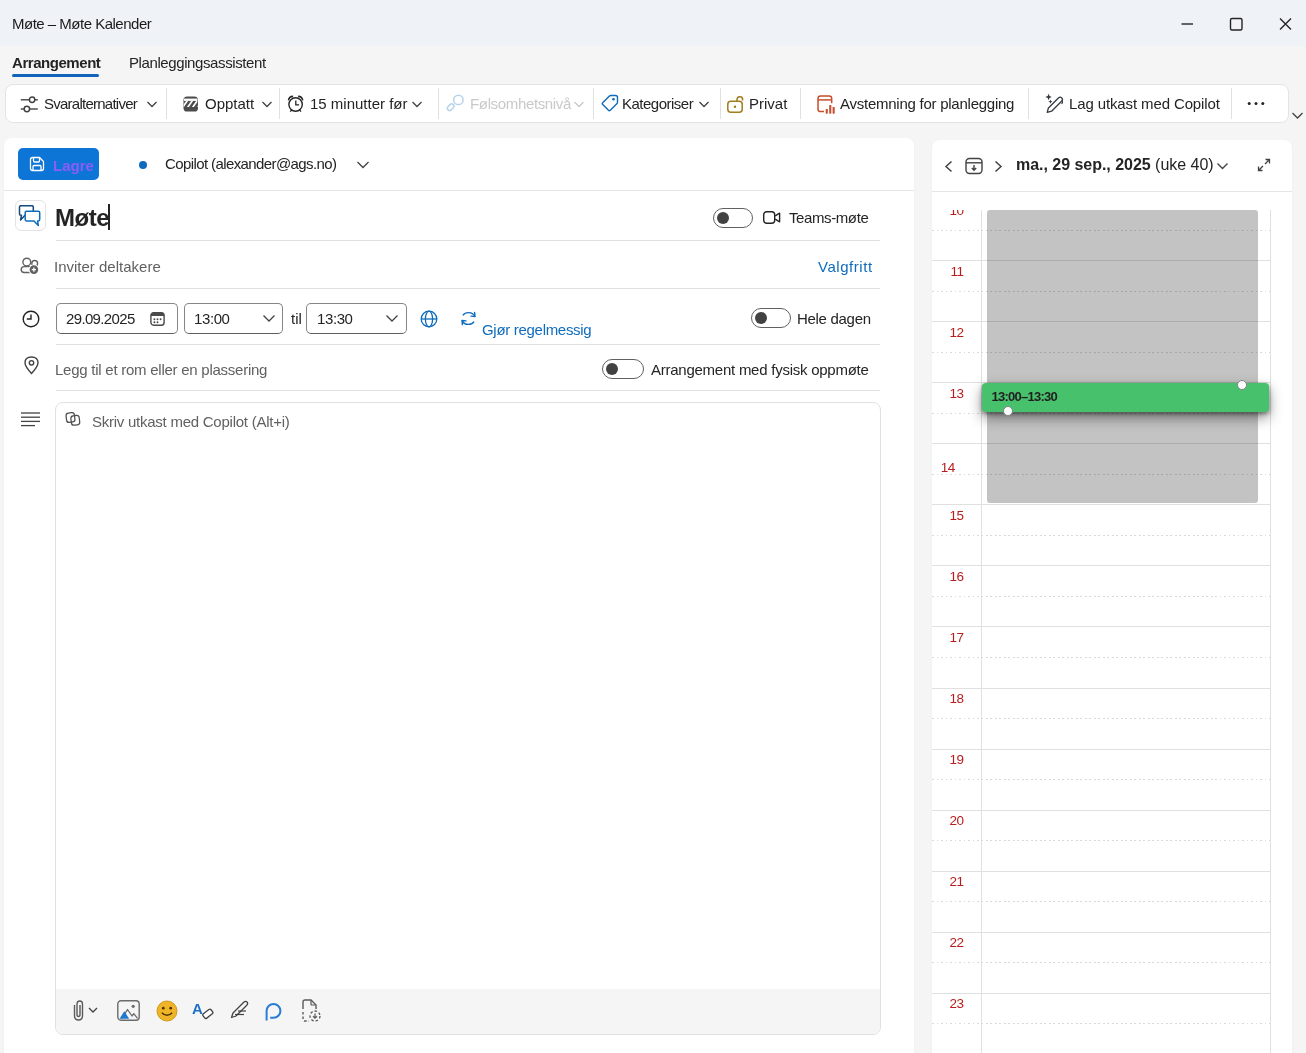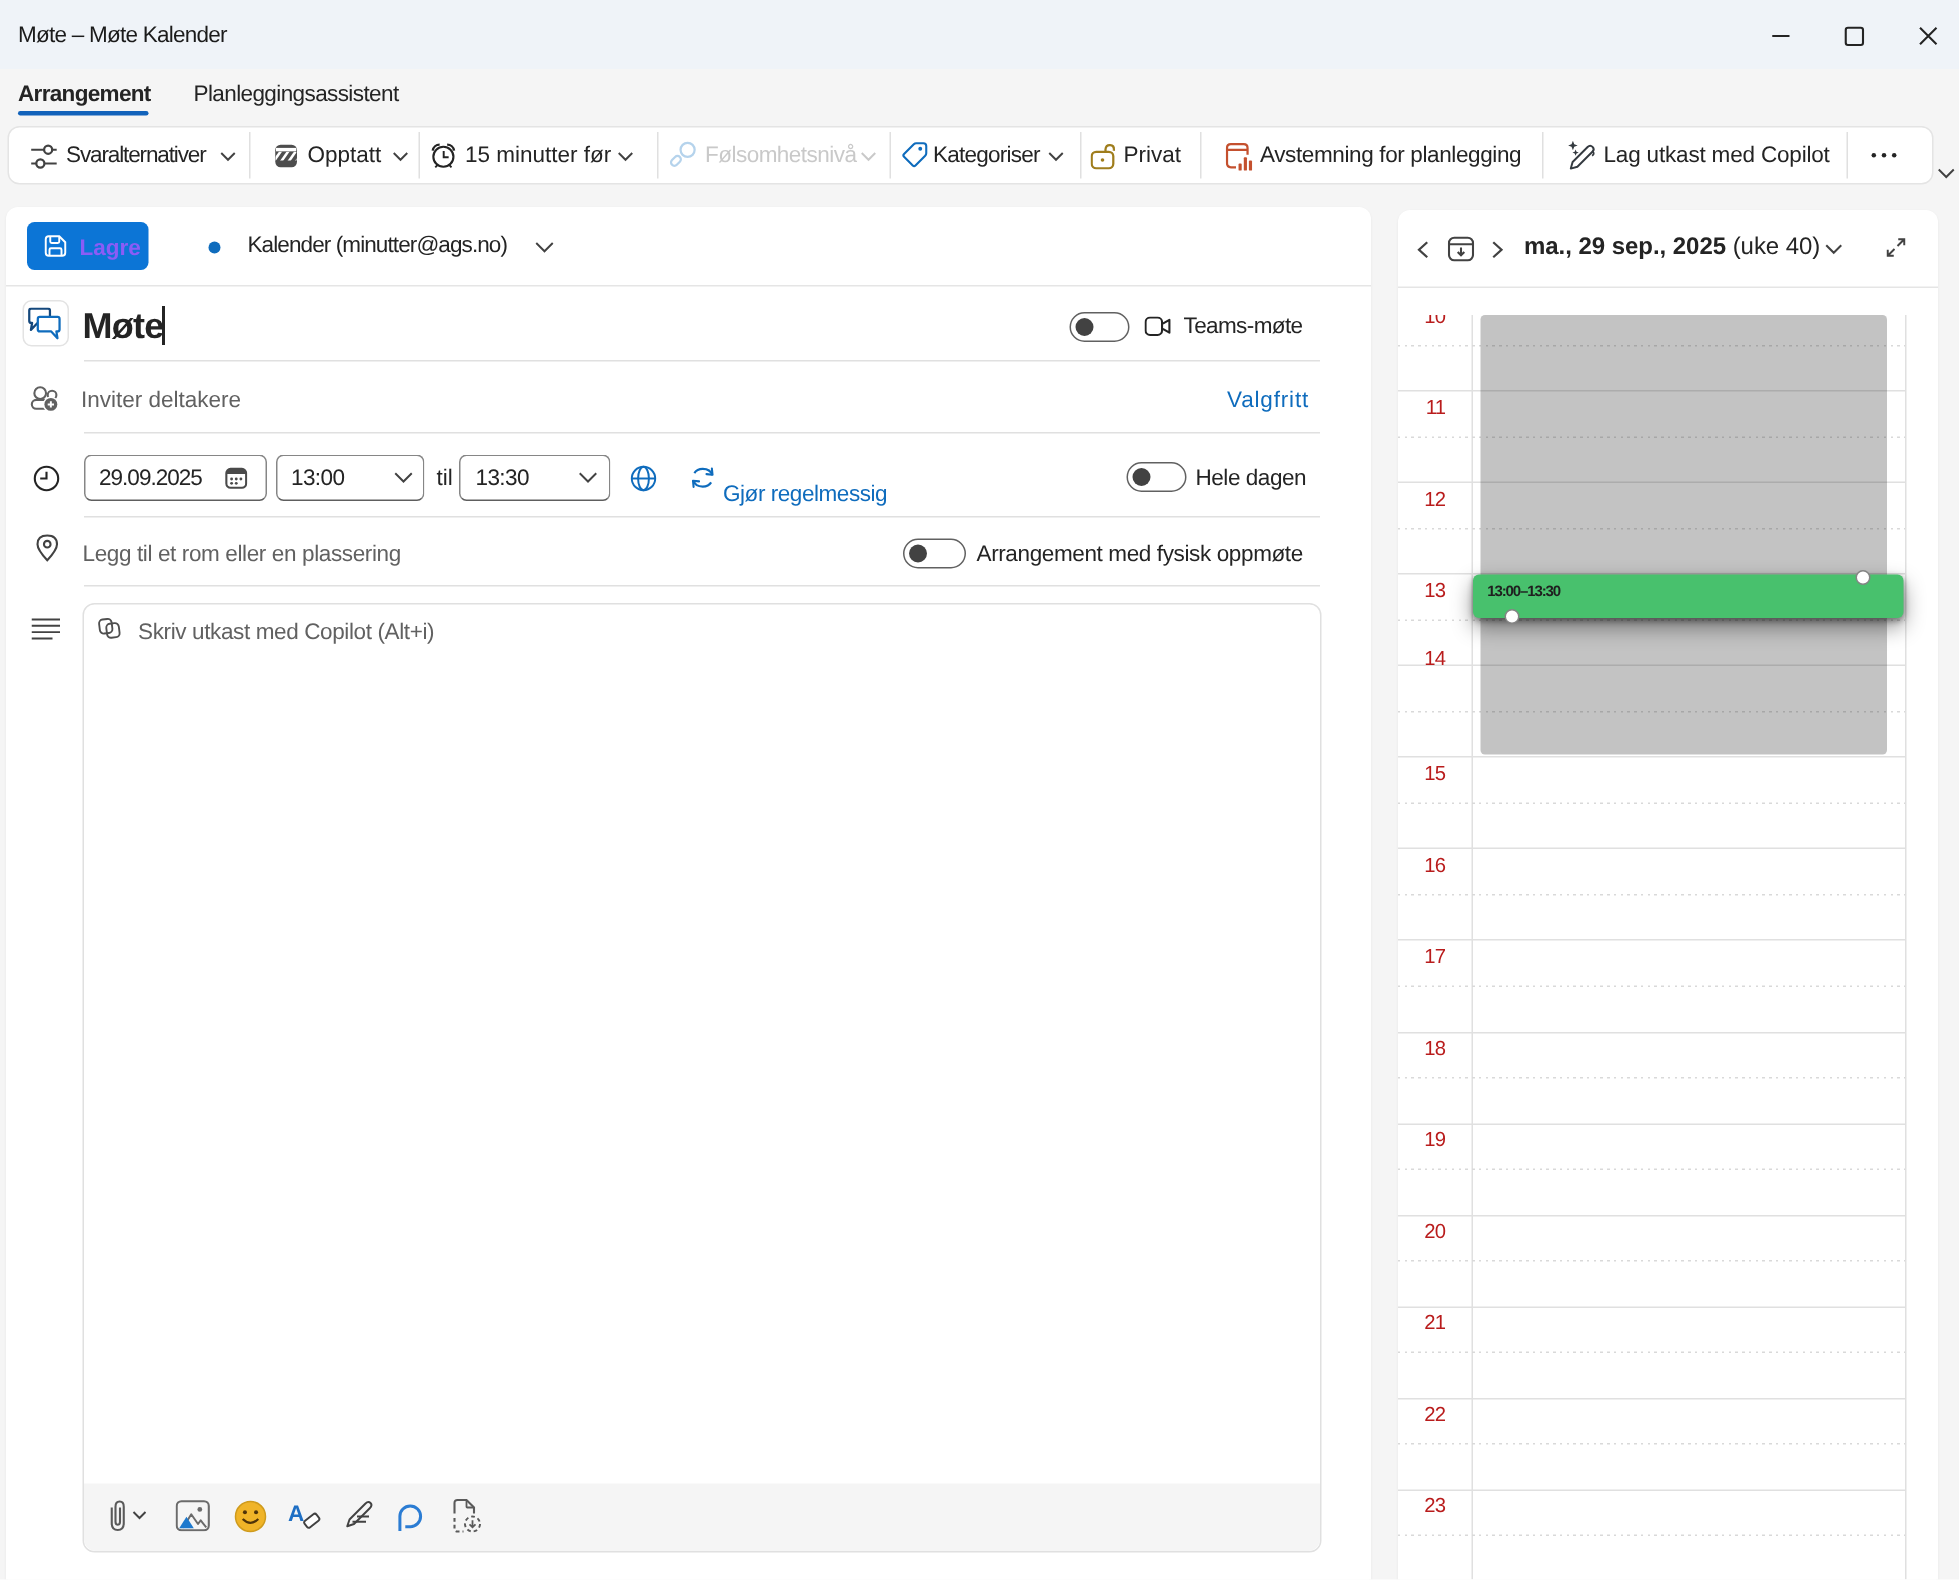--- a/index.html
+++ b/index.html
@@ -143,21 +143,21 @@
 <div class="abs" style="left:4px;top:138px;width:910px;height:925px;background:#fff;border-radius:8px;box-shadow:0 1px 2px rgba(0,0,0,0.06);"></div>
 
 <div class="abs" style="left:18px;top:148px;width:81px;height:32px;background:#0c75d6;border-radius:5px;"></div>
 <svg class="abs" style="left:29px;top:156px;" width="16" height="16" viewBox="0 0 16 16" fill="none" stroke="#fff" stroke-width="1.3">
   <path d="M1.5 3.5 Q1.5 1.5 3.5 1.5 H10.5 L14.5 5.5 V12.5 Q14.5 14.5 12.5 14.5 H3.5 Q1.5 14.5 1.5 12.5 Z"></path>
   <path d="M4.5 1.8 V5 Q4.5 6 5.5 6 H9.5 Q10.5 6 10.5 5 V1.8"></path>
   <path d="M4 14.2 V10.5 Q4 9.5 5 9.5 H11 Q12 9.5 12 10.5 V14.2"></path>
 </svg>
 <span class="txt" style="left:53px;top:157px;color:#8b5cf6;font-weight:700;">Lagre</span>
 <div class="abs" style="left:139px;top:161px;width:8px;height:8px;border-radius:50%;background:#0f6cbd;"></div>
-<span class="txt" style="left:165px;top:155px;letter-spacing:-0.6px;">Kalender (minutter@ags.no)</span>
+<span class="txt" style="left:165px;top:155px;letter-spacing:-0.6px;">Copilot (alexander@ags.no)</span>
 <svg class="abs" style="left:356px;top:160px;" width="14" height="9" viewBox="0 0 14 9">
     <path d="M1.5 2 L7 7.5 L12.5 2" fill="none" stroke="#424242" stroke-width="1.3"></path>
   </svg>
 <div class="hline" style="left:4px;top:190px;width:910px;"></div>
 
 <div class="abs" style="left:15px;top:200px;width:31px;height:31px;border:1px solid #e3e3e3;border-radius:6px;"></div>
 <svg class="abs" style="left:18px;top:205px;" width="23" height="22" viewBox="0 0 23 22">
   <path d="M1.5 2 Q1.5 0.7 2.8 0.7 H14 Q15.3 0.7 15.3 2 V9 Q15.3 10.3 14 10.3 H7 L2.6 14.9 L3.4 10.3 H2.8 Q1.5 10.3 1.5 9 Z" fill="#fff" stroke="#15487c" stroke-width="1.5" stroke-linejoin="round"></path>
   <path d="M7.2 7.6 Q7.2 6.3 8.5 6.3 H20.4 Q21.7 6.3 21.7 7.6 V14.6 Q21.7 15.9 20.4 15.9 H19.6 L20.3 20.5 L16 15.9 H8.5 Q7.2 15.9 7.2 14.6 Z" fill="#fff" stroke="#0f6cbd" stroke-width="1.5" stroke-linejoin="round"></path>
 </svg>
@@ -323,21 +323,21 @@
     <div class="halfline" style="left:0;top:80.65px;width:337.5px;"></div>
     <div class="hlabel" style="left:0;top:53.75px;">11</div>
     <div class="hourline" style="left:0;top:111.19999999999999px;width:337.5px;"></div>
     <div class="halfline" style="left:0;top:141.7px;width:337.5px;"></div>
     <div class="hlabel" style="left:0;top:114.79999999999998px;">12</div>
     <div class="hourline" style="left:0;top:172.24999999999997px;width:337.5px;"></div>
     <div class="halfline" style="left:0;top:202.74999999999997px;width:337.5px;"></div>
     <div class="hlabel" style="left:0;top:175.84999999999997px;">13</div>
     <div class="hourline" style="left:0;top:233.29999999999998px;width:337.5px;"></div>
     <div class="halfline" style="left:0;top:263.79999999999995px;width:337.5px;"></div>
-    <div class="hlabel" style="left:0;top:221px;">14</div>
+    <div class="hlabel" style="left:0;top:250px;text-align:center;">14</div>
     <div class="hourline" style="left:0;top:294.35px;width:337.5px;"></div>
     <div class="halfline" style="left:0;top:324.85px;width:337.5px;"></div>
     <div class="hlabel" style="left:0;top:297.95000000000005px;">15</div>
     <div class="hourline" style="left:0;top:355.4px;width:337.5px;"></div>
     <div class="halfline" style="left:0;top:385.9px;width:337.5px;"></div>
     <div class="hlabel" style="left:0;top:359px;">16</div>
     <div class="hourline" style="left:0;top:416.45px;width:337.5px;"></div>
     <div class="halfline" style="left:0;top:446.95px;width:337.5px;"></div>
     <div class="hlabel" style="left:0;top:420.05px;">17</div>
     <div class="hourline" style="left:0;top:477.5px;width:337.5px;"></div>
@@ -353,16 +353,16 @@
     <div class="halfline" style="left:0;top:691.15px;width:337.5px;"></div>
     <div class="hlabel" style="left:0;top:664.25px;">21</div>
     <div class="hourline" style="left:0;top:721.6999999999999px;width:337.5px;"></div>
     <div class="halfline" style="left:0;top:752.1999999999999px;width:337.5px;"></div>
     <div class="hlabel" style="left:0;top:725.3px;">22</div>
     <div class="hourline" style="left:0;top:782.75px;width:337.5px;"></div>
     <div class="halfline" style="left:0;top:813.25px;width:337.5px;"></div>
     <div class="hlabel" style="left:0;top:786.35px;">23</div>
     <div style="position:absolute;left:55px;top:0px;width:270.5px;height:293px;background:rgba(40,40,40,0.28);border-radius:3px;"></div>
     <div style="position:absolute;left:49.5px;top:172.7px;width:287.5px;height:29.7px;background:#48c16d;border-radius:4px;box-shadow:0 2px 4px rgba(0,0,0,0.38), 0 6px 14px rgba(0,0,0,0.42);"></div>
-    <span style="position:absolute;left:59.5px;top:179px;font-size:10px;font-weight:700;color:#1f1f1f;letter-spacing:-0.75px;">13:00–13:30</span>
+    <span style="position:absolute;left:59.5px;top:179px;font-size:13px;font-weight:700;color:#1f1f1f;letter-spacing:-0.75px;">13:00–13:30</span>
     <div class="handle" style="left:304.9px;top:169.9px;"></div>
     <div class="handle" style="left:70.5px;top:196.4px;"></div>
   </div>
 
 </body></html>

